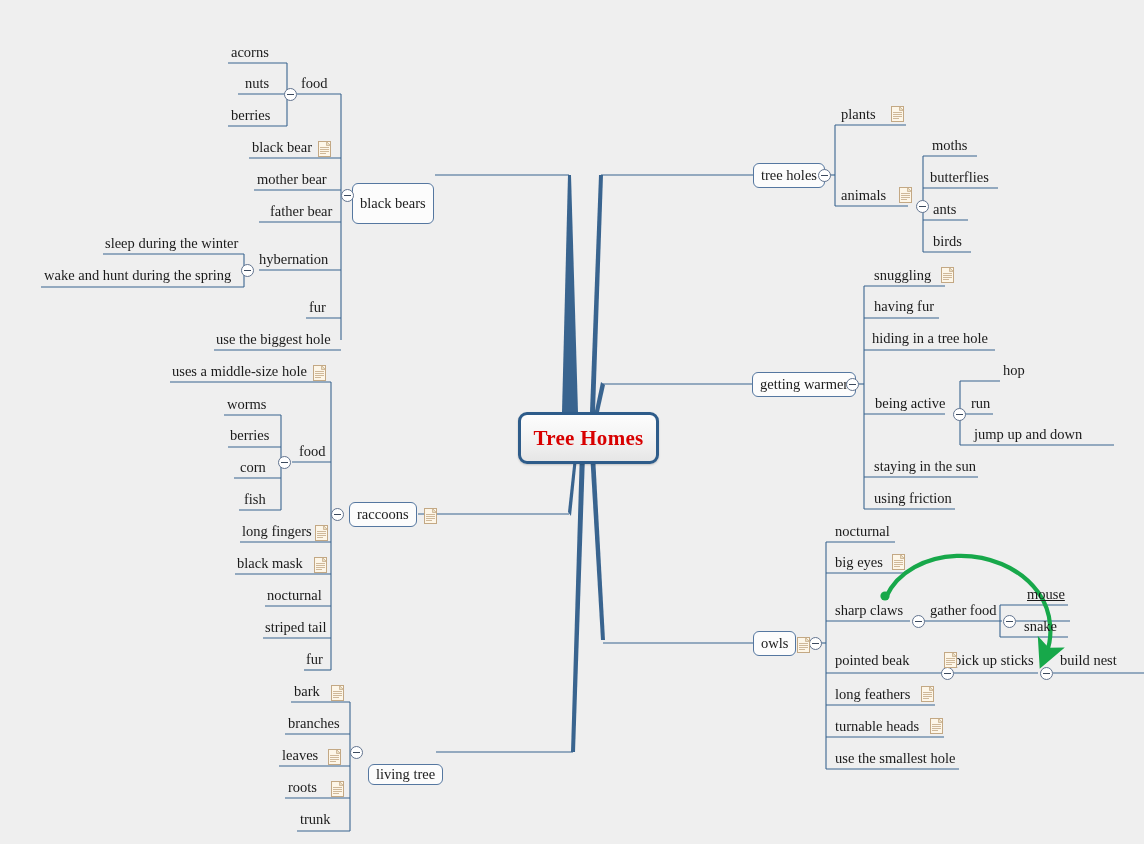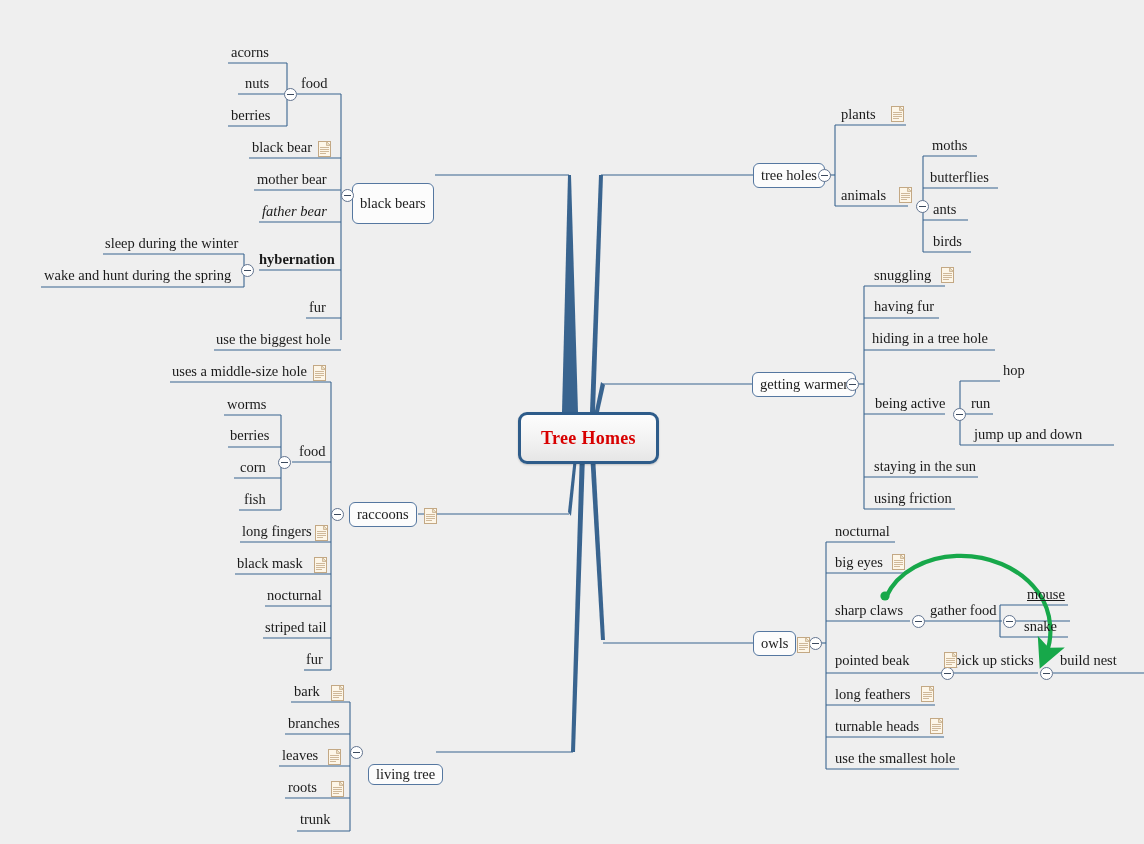--- a/index.html
+++ b/index.html
@@ -14,21 +14,21 @@
   svg.lines{position:absolute;left:0;top:0;width:1144px;height:844px;pointer-events:none;}
 
   
   .central{
     position:absolute;
     border:3px solid #2e5c8a;
     border-radius:9px;
     background:linear-gradient(180deg,#fdfdfd 0%,#f2f2f2 55%,#e6e6e6 100%);
     color:#d80000;
     font-weight:bold;
-    font-size:18px;
+    font-size:21px;
     display:flex;align-items:center;justify-content:center;
     box-shadow:0 1px 2px rgba(0,0,0,.18);
     z-index:6;
     letter-spacing:.3px;
   }
 
   
   .boxnode{
     position:absolute;
     border:1px solid #5577a0;
@@ -219,24 +219,24 @@
   <div class="boxnode" style="left:753px;top:163px;height:25px;">tree holes</div>
   <div class="boxnode" style="left:752px;top:372px;height:25px;">getting warmer</div>
   <div class="boxnode" style="left:753px;top:631px;height:25px;">owls</div>
 
   <div class="lbl" style="left:231px;top:45px;">acorns</div>
   <div class="lbl" style="left:245px;top:76px;">nuts</div>
   <div class="lbl" style="left:231px;top:108px;">berries</div>
   <div class="lbl" style="left:301px;top:76px;">food</div>
   <div class="lbl" style="left:252px;top:140px;">black bear</div>
   <div class="lbl" style="left:257px;top:172px;">mother bear</div>
-  <div class="lbl" style="left:262px;top:204px;font-style:italic;">father bear</div>
+  <div class="lbl" style="left:270px;top:204px;">father bear</div>
   <div class="lbl" style="left:105px;top:236px;">sleep during the winter</div>
   <div class="lbl" style="left:44px;top:268px;">wake and hunt during the spring</div>
-  <div class="lbl" style="left:259px;top:252px;font-weight:bold;">hybernation</div>
+  <div class="lbl" style="left:259px;top:252px;">hybernation</div>
   <div class="lbl" style="left:309px;top:300px;">fur</div>
   <div class="lbl" style="left:216px;top:332px;">use the biggest hole</div>
 
   <div class="lbl" style="left:172px;top:364px;">uses a middle-size hole</div>
   <div class="lbl" style="left:227px;top:397px;">worms</div>
   <div class="lbl" style="left:230px;top:428px;">berries</div>
   <div class="lbl" style="left:240px;top:460px;">corn</div>
   <div class="lbl" style="left:244px;top:492px;">fish</div>
   <div class="lbl" style="left:299px;top:444px;">food</div>
   <div class="lbl" style="left:242px;top:524px;">long fingers</div>

